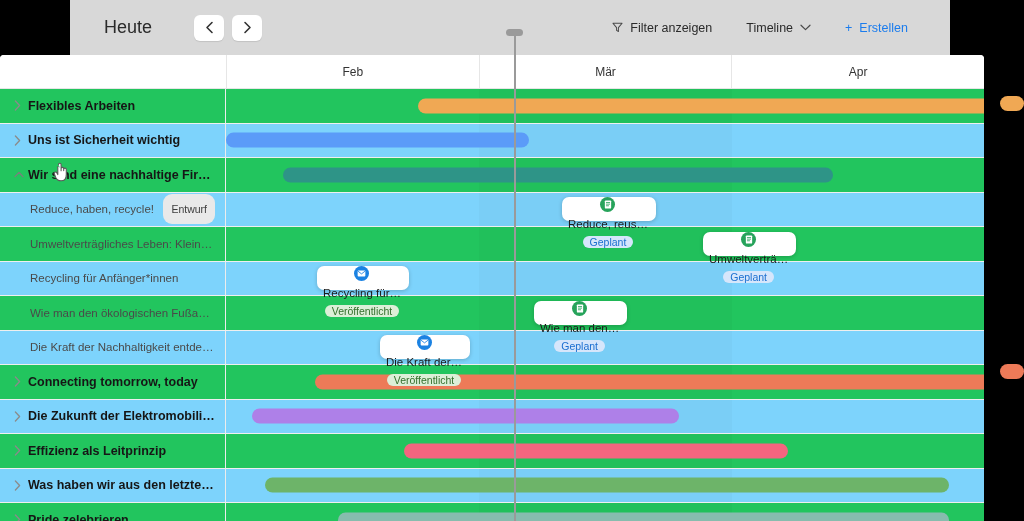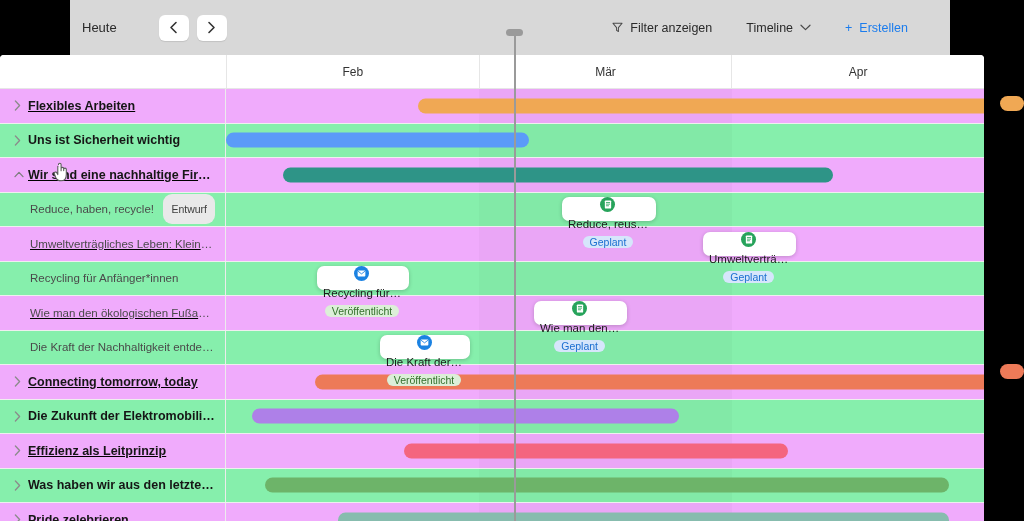--- a/index.html
+++ b/index.html
@@ -1,39 +1,39 @@
 <!DOCTYPE html>
 <html><head>
 <meta charset="utf-8">
 <style>
   html,body{margin:0;padding:0;background:#000;}
   body{width:1024px;height:521px;overflow:hidden;font-family:"Liberation Sans",sans-serif;-webkit-font-smoothing:antialiased;}
   #root{position:relative;width:1024px;height:521px;background:#000;}
 
   
   .toolbar{position:absolute;left:70px;top:0;width:880px;height:55px;background:#d8d8d8;display:flex;align-items:center;}
-  .tb-today{font-size:13px;color:#2a2a2a;margin-left:12px;}
+  .tb-today{font-size:18px;color:#2a2a2a;margin-left:34px;}
   .nav-group{display:flex;gap:8px;margin-left:42px;}
   .navbtn{width:30px;height:26px;background:#fff;border-radius:6px;display:flex;align-items:center;justify-content:center;box-shadow:0 1px 1px rgba(0,0,0,.10);}
   .navbtn svg{display:block}
   .tb-right{margin-left:auto;display:flex;gap:0;padding-right:42px;}
   .tb-item{display:flex;align-items:center;gap:7px;font-size:12.5px;color:#2a2a2a;margin-left:34px;}
   .tb-item.create{color:#1b7ced;}
   .funnel{display:block}
 
   
   .panel{position:absolute;left:0;top:55px;width:984px;height:510px;background:#fff;border-radius:4px 4px 0 0;overflow:hidden;}
   .hdr{display:flex;height:33px;border-bottom:1px solid #e6e6e6;background:#fff;}
   .hdr .corner{width:226px;border-right:1px solid #e6e6e6;}
   .hdr .mon{flex:1;display:flex;align-items:center;justify-content:center;font-size:12px;color:#333;border-right:1px solid #e6e6e6;}
   .hdr .mon:last-child{border-right:none;}
 
   .rows{position:relative;}
-  .row{display:flex;height:33.5px;border-bottom:1px solid #efefef;background:#86efac;}
-  .row.alt{background:#f0abfc;text-decoration:underline;}
+  .row{display:flex;height:33.5px;border-bottom:1px solid #efefef;background:#7dd3fc;}
+  .row.alt{background:#22c55e;}
   .rowlabel{width:226px;box-sizing:border-box;display:flex;align-items:center;padding-left:14px;padding-right:10px;border-right:1px solid #ececec;flex:0 0 226px;}
   .chev{width:14px;flex:0 0 14px;display:flex;align-items:center;justify-content:flex-start;color:#8b8b8b;}
   .lbl{font-size:12.5px;color:#222;white-space:nowrap;overflow:hidden;text-overflow:ellipsis;flex:1;}
   .row.parent .lbl{font-weight:600;color:#161616;}
   .row.child .rowlabel{padding-left:30px;}
   .row.child .lbl{font-size:11.5px;color:#4a4a4a;font-weight:400;}
   .badge-draft{font-size:10.5px;color:#3c3c3c;background:#e9e9e9;border-radius:9px;padding:9px 8px;margin-left:6px;white-space:nowrap;}
   .track{position:relative;flex:1;}
 
   

